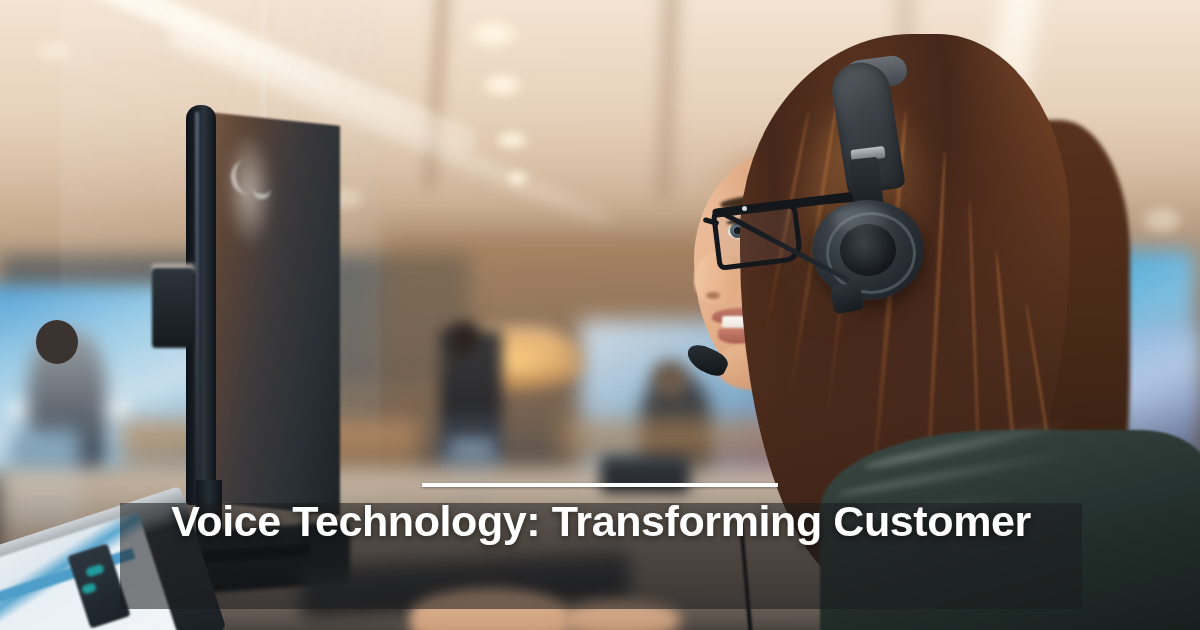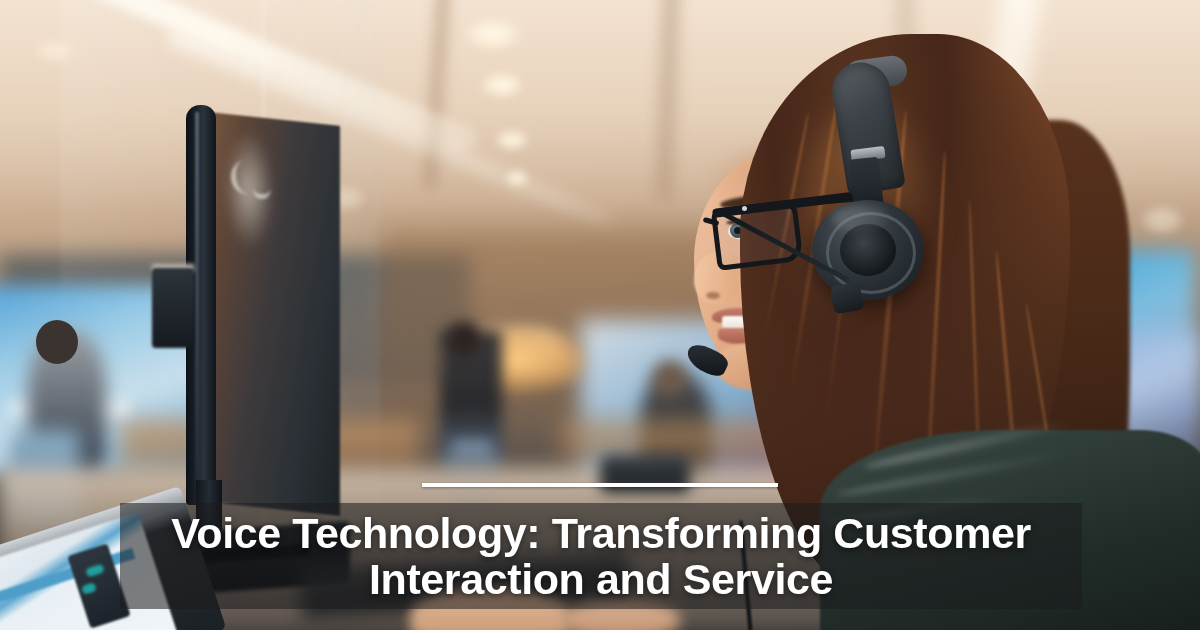--- a/index.html
+++ b/index.html
@@ -632,21 +632,21 @@
   }
   #title-band {
     left: 120px; top: 503px; width: 962px; height: 106px;
     background: rgba(28,28,30,0.55);
   }
   #title-text {
     left: 120px; top: 498px; width: 962px; height: 116px;
     display: flex;
     flex-direction: column;
     align-items: center;
-    justify-content: center;
+    justify-content: flex-start;
     color: #ffffff;
     font-weight: bold;
     font-size: 43px;
     line-height: 1.08;
     letter-spacing: -0.4px;
     text-align: center;
     text-shadow: 0 2px 7px rgba(0,0,0,0.55);
     white-space: nowrap;
   }
 </style>
@@ -781,16 +781,15 @@
     <div class="layer" id="cable"></div>
   </div>
 
   <div class="layer" id="hand"></div>
   <div class="layer" id="hand-2"></div>
 
   <div class="layer" id="title-rule"></div>
   <div class="layer" id="title-band"></div>
   <div class="layer" id="title-text">
     <span>Voice Technology: Transforming Customer</span>
-    <span>Interaction and Service</span>
   </div>
 
 </div>
 
 </body></html>

